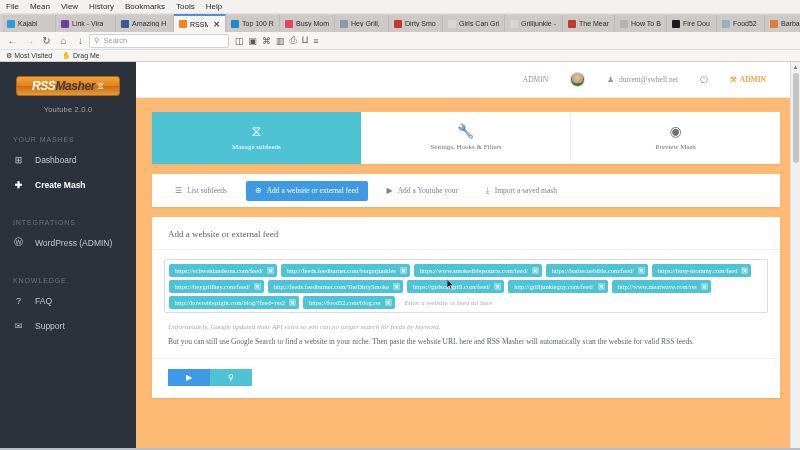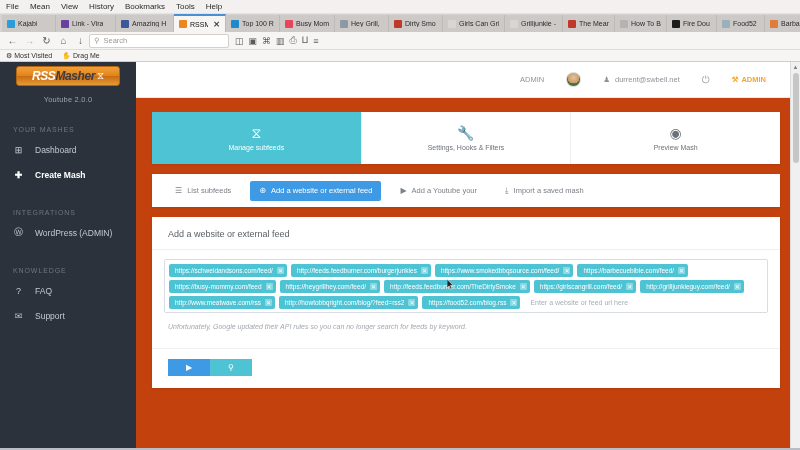--- a/index.html
+++ b/index.html
@@ -87,21 +87,21 @@
   .viewport {
     position: absolute; top: 62px; left: 0;
     width: 800px; height: 388px;
     background: #e9ebef; display: flex;
     overflow: hidden;
   }
 
   
   .sidebar {
     width: 136px; flex: 0 0 136px; background: #2b323c;
-    height: 388px; 
+    height: 388px; padding-top: 10px;
   }
   .logo {
     margin: 4px auto 0; width: 104px; height: 20px;
     background: linear-gradient(180deg,#f0a03a 0%, #e2841c 48%, #c96c12 52%, #e59a34 100%);
     border-radius: 3px; border: 1px solid #b4660f;
     display: flex; align-items: center; justify-content: center;
     gap: 2px; position: relative;
   }
   .logo .lt { font-size: 12px; font-weight: bold; font-style: italic;
     letter-spacing: -0.4px; }
@@ -118,21 +118,21 @@
   }
   .navitem {
     display: flex; align-items: center; height: 25px;
     padding-left: 13px; gap: 11px; font-size: 8.5px; color: #c3c9d1;
   }
   .navitem .nicon { width: 11px; text-align: center; font-size: 9px; color: #c3c9d1; }
   .navitem.strong { color: #ffffff; font-weight: bold; }
   .navitem.strong .nicon { color: #ffffff; }
 
   
-  .maincol { flex: 1; height: 388px; position: relative; background: #c2410c; }
+  .maincol { flex: 1; height: 388px; position: relative; background: #fdba74; font-family: Liberation Serif, serif; }
 
   .apphead {
     height: 36px; background: #ffffff;
     display: flex; align-items: center; justify-content: flex-end;
     gap: 0; padding-right: 34px; border-bottom: 1px solid #e6e8ea;
   }
   .apphead .hitem {
     display: flex; align-items: center; gap: 5px;
     font-size: 7.5px; color: #8d949c; margin-left: 22px;
   }
@@ -493,20 +493,21 @@
                 <span class="px">✕</span>
               </div>
               <div class="pill">
                 <span>https://food52.com/blog.rss</span>
                 <span class="px">✕</span>
               </div>
               <div class="tagentry">Enter a website or feed url here</div>
             </div>
           <div class="helptext">
             <div class="h1">Unfortunately, Google updated their API rules so you can no longer search for feeds by keyword.</div>
+            <div class="h2">But you can still use Google Search to find a website in your niche. Then paste the website URL here and RSS Masher will automatically scan the website for valid RSS feeds.</div>
           </div>
           <div class="resultrow">
             <div class="rbtns">
               <div class="rbtn play">▶</div>
               <div class="rbtn srch">⚲</div>
             </div>
           </div>
         </div>
 
       </div>

